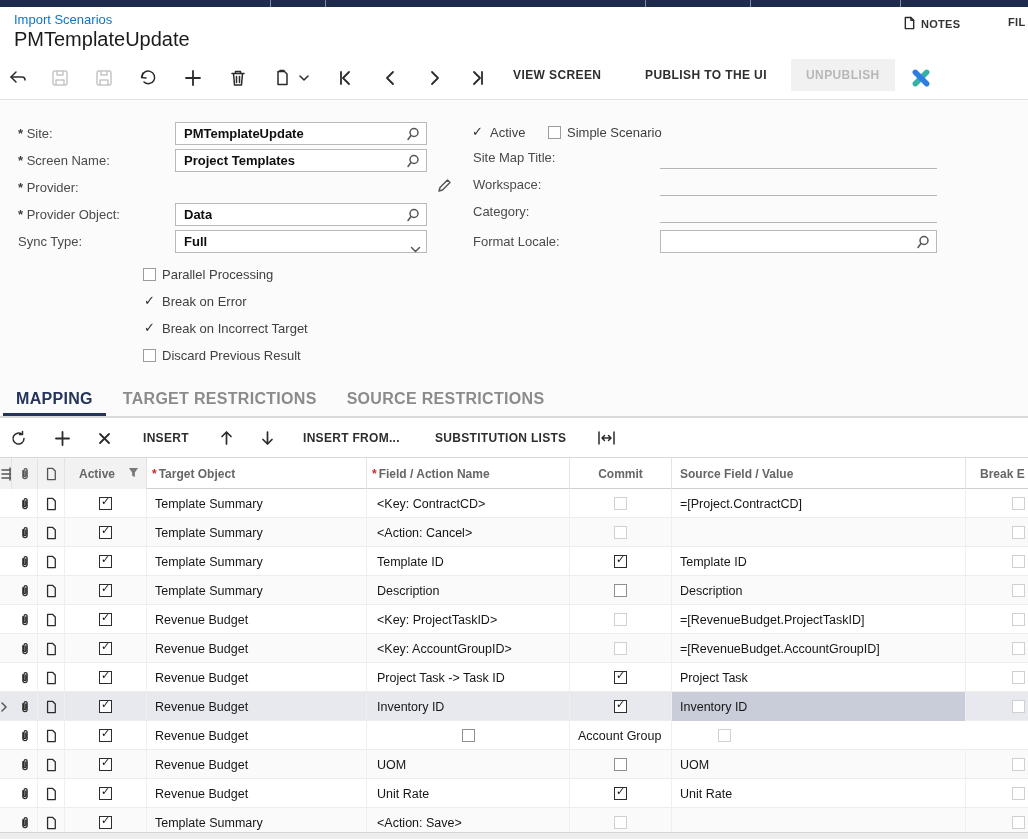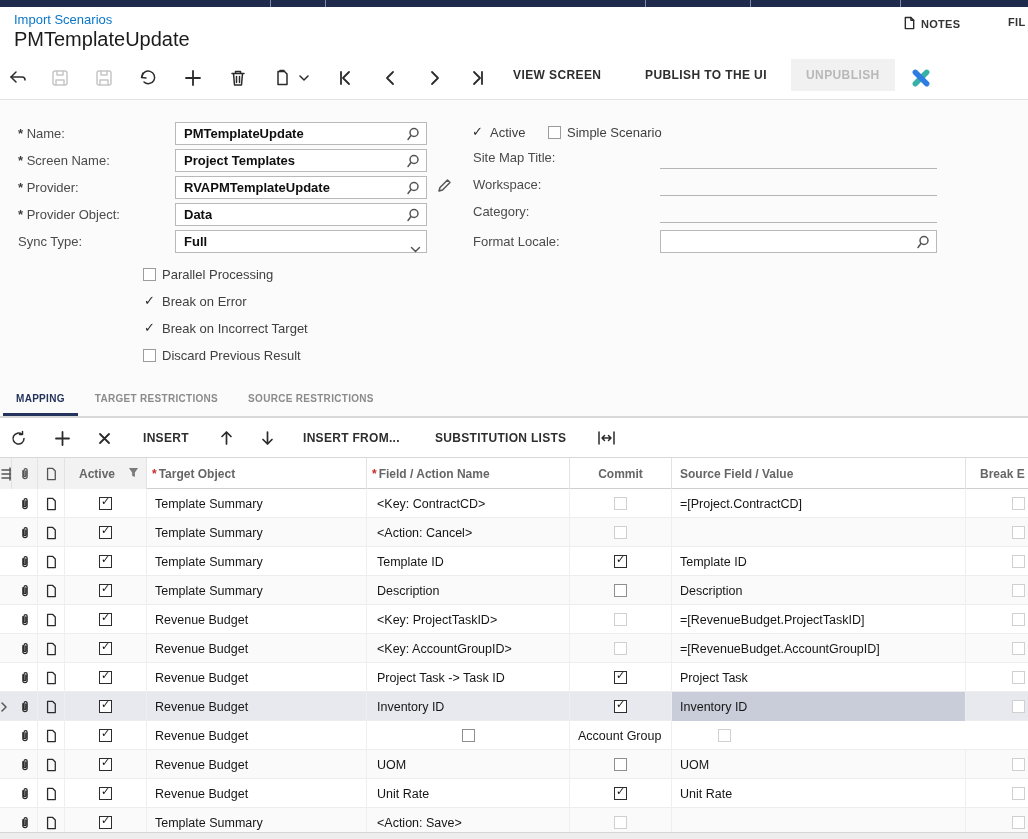--- a/index.html
+++ b/index.html
@@ -34,21 +34,21 @@
   .fbox .val{font-size:13px;font-weight:700;color:#0f0f0f;white-space:nowrap;overflow:hidden;}
   .fbox .tail{position:absolute;right:5px;top:3px;}
   .uline{position:absolute;height:1px;background:#b5b5b5;}
   .fcb{display:inline-block;width:13px;height:13px;border:1px solid #9c9c9c;background:#fff;vertical-align:-2px;cursor:pointer;flex:none;}
   .fcb.on{border-color:transparent;background:transparent;position:relative;}
   .fcb.on::after{content:"✓";position:absolute;left:0;top:-3px;font-size:13px;font-weight:700;color:#2b2b2b;}
   .cbrow{position:absolute;display:flex;align-items:center;gap:6px;font-size:13px;color:#3f3f3f;white-space:nowrap;cursor:pointer;}
 
   
   .tabs{position:absolute;left:0;bottom:0;width:1028px;height:33px;border-bottom:1px solid #d9d9d9;padding-left:3px;display:flex;align-items:stretch;}
-  .tab{padding:0 13px;margin-right:4px;display:flex;align-items:center;font-size:10px;font-weight:600;letter-spacing:.3px;color:#8b8b8b;cursor:pointer;border-bottom:3px solid transparent;}
+  .tab{padding:0 13px;margin-right:4px;display:flex;align-items:center;font-size:16px;font-weight:600;letter-spacing:.3px;color:#8b8b8b;cursor:pointer;border-bottom:3px solid transparent;}
   .tab.active{color:#24345c;border-bottom-color:#24345c;font-weight:700;}
 
   
   .gridbar{position:absolute;left:0;top:418px;width:1028px;height:40px;background:#fff;border-bottom:1px solid #d8d8d8;}
   .gti{position:absolute;top:8px;width:24px;height:24px;display:flex;align-items:center;justify-content:center;cursor:pointer;}
   .gtt{position:absolute;top:13px;font-size:12px;font-weight:600;color:#2e2e2e;letter-spacing:.3px;cursor:pointer;}
 
   
   .gcols{display:grid;grid-template-columns:12px 26px 27px 82px 220px 203px 102px 294px 62px;}
   .gridhead{position:absolute;left:0;top:458px;width:1028px;height:31px;background:#fff;border-bottom:1px solid #cfcfcf;font-size:12px;font-weight:600;color:#666;}
@@ -180,46 +180,39 @@
           <g transform="rotate(45 12 12)">
             <rect x="9.5" y="2" width="5" height="20" rx="2.5" fill="#37b0a8"></rect>
             <rect x="2" y="9.5" width="20" height="5" rx="2.5" fill="#2f7de1"></rect>
           </g>
         </svg>
     </div>
   </div>
 
   <div class="formarea">
 
-    <div class="flabel req" style="left:18px;top:26px">Name:</div>
+    <div class="flabel req" style="left:18px;top:26px">Site:</div>
     <div class="fbox" style="left:175px;top:22px">
       <span class="val">PMTemplateUpdate</span>
       <span class="tail"><svg width="16" height="16" viewBox="0 0 16 16">
             <circle class="icsvg gry" cx="9" cy="6.5" r="4"></circle>
             <path class="icsvg gry" d="M6 9.5 3 13.5"></path>
           </svg></span>
     </div>
 
     <div class="flabel req" style="left:18px;top:53px">Screen Name:</div>
     <div class="fbox" style="left:175px;top:49px">
       <span class="val">Project Templates</span>
       <span class="tail"><svg width="16" height="16" viewBox="0 0 16 16">
             <circle class="icsvg gry" cx="9" cy="6.5" r="4"></circle>
             <path class="icsvg gry" d="M6 9.5 3 13.5"></path>
           </svg></span>
     </div>
 
     <div class="flabel req" style="left:18px;top:80px">Provider:</div>
-    <div class="fbox" style="left:175px;top:76px">
-      <span class="val">RVAPMTemplateUpdate</span>
-      <span class="tail"><svg width="16" height="16" viewBox="0 0 16 16">
-            <circle class="icsvg gry" cx="9" cy="6.5" r="4"></circle>
-            <path class="icsvg gry" d="M6 9.5 3 13.5"></path>
-          </svg></span>
-    </div>
     <div style="position:absolute;left:437px;top:78px;cursor:pointer"><svg width="15" height="15" viewBox="0 0 15 15">
           <path class="icsvg gry" d="M2 13l1-3.5L10.5 2l2.5 2.5L5.5 12z"></path>
         </svg></div>
 
     <div class="flabel req" style="left:18px;top:107px">Provider Object:</div>
     <div class="fbox" style="left:175px;top:103px">
       <span class="val">Data</span>
       <span class="tail"><svg width="16" height="16" viewBox="0 0 16 16">
             <circle class="icsvg gry" cx="9" cy="6.5" r="4"></circle>
             <path class="icsvg gry" d="M6 9.5 3 13.5"></path>

